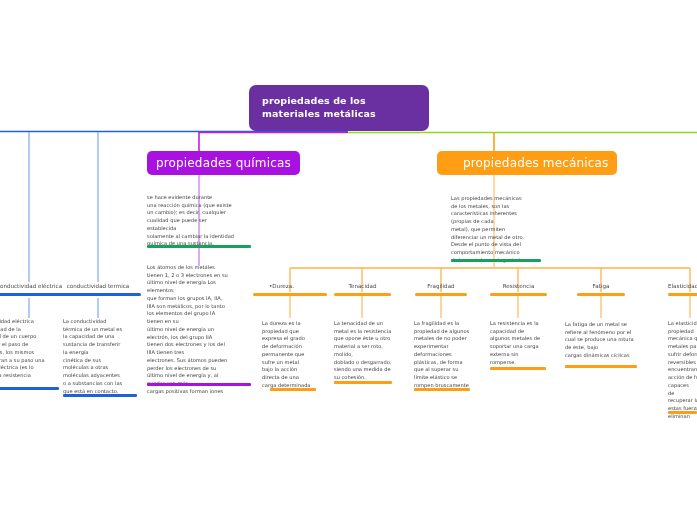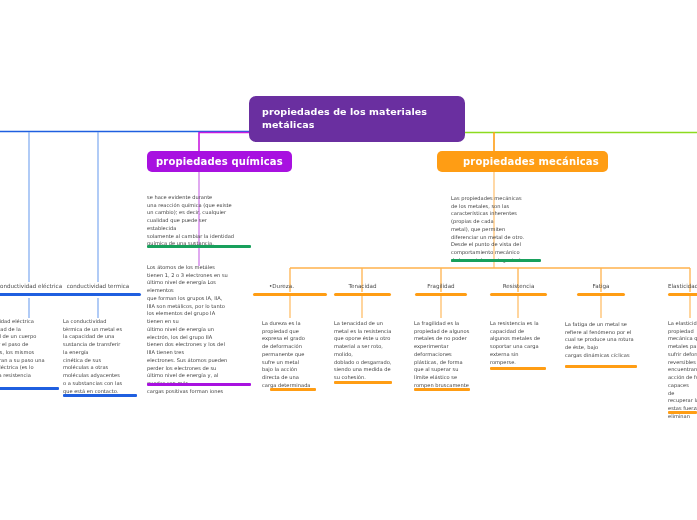--- a/index.html
+++ b/index.html
@@ -25,40 +25,40 @@
     left: 0; top: 0;
     width: 697px;
     height: 520px;
     pointer-events: none;
   }
 
   
   .root-node {
     position: absolute;
     left: 249px;
-    top: 96px;
-    width: 216px;
+    top: 85px;
+    width: 180px;
     box-sizing: border-box;
     background: #6a2fa0;
     border-radius: 7px;
     padding: 10px 20px 11px 13px;
     color: #ffffff;
     font-size: 9.5px;
     font-weight: bold;
     line-height: 1.34;
     letter-spacing: 0.1px;
   }
 
   
   .branch-node {
     position: absolute;
     border-radius: 5px;
     color: #ffffff;
-    font-size: 10px;
-    font-weight: bold;
+    font-size: 12px;
+    font-weight: normal;
     padding: 5px 9px;
     letter-spacing: 0.15px;
     white-space: nowrap;
     box-sizing: border-box;
     text-align: center;
   }
   .branch-chem {
     left: 147px;
     top: 151px;
     background: #a811e0;

